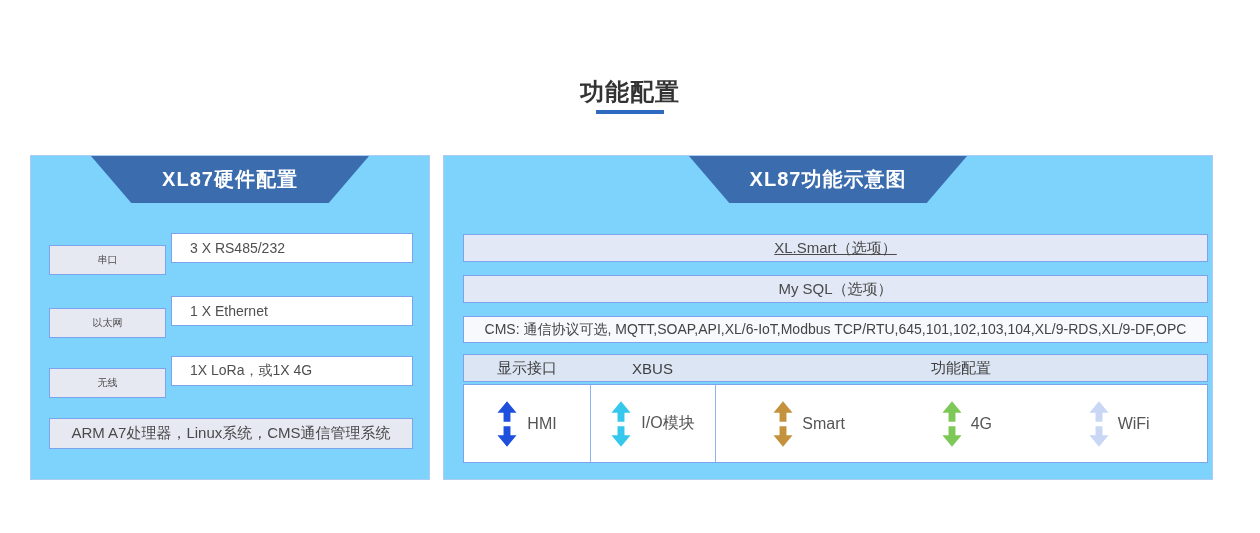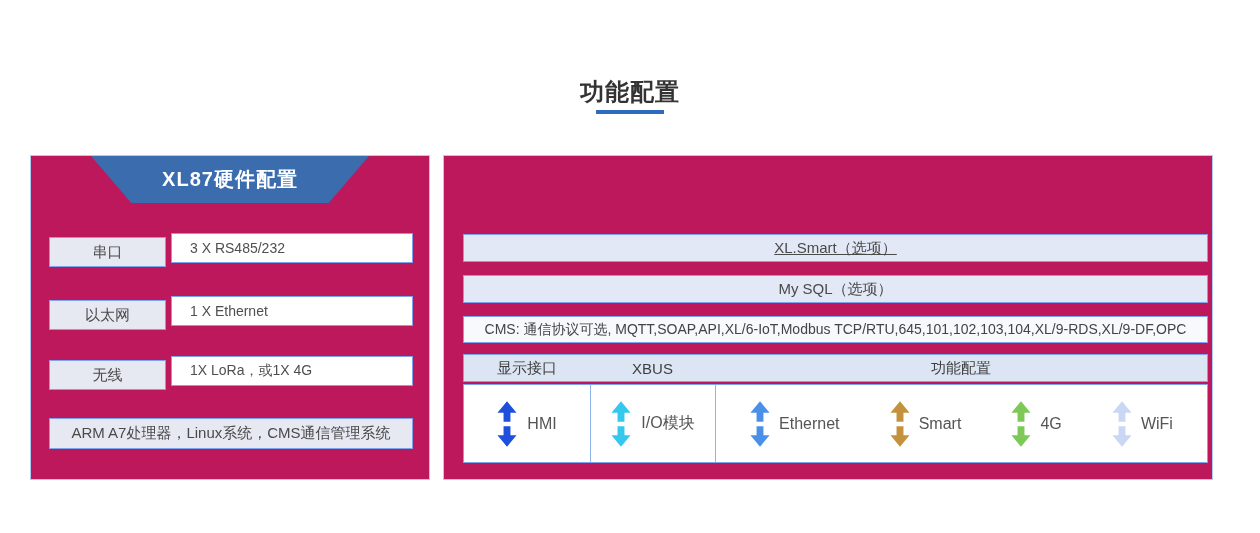--- a/index.html
+++ b/index.html
@@ -4,35 +4,35 @@
 <style>
   html,body{margin:0;padding:0;background:#ffffff;font-family:"Liberation Sans","DejaVu Sans",sans-serif;}
   .canvas{position:relative;width:1260px;height:533px;background:#ffffff;overflow:hidden;}
 
   
   .page-title{position:absolute;top:76px;left:0;width:100%;text-align:center;
     font-size:24px;font-weight:bold;color:#333333;letter-spacing:1px;}
   .title-underline{position:absolute;top:110px;left:596px;width:68px;height:4px;background:#2e6bc0;}
 
   
-  .panel{position:absolute;top:155px;background:#be185d;border:1.5px solid #aecbf2;box-sizing:border-box;padding-left:17px;}
+  .panel{position:absolute;top:155px;background:#7dd3fc;border:1.5px solid #aecbf2;box-sizing:border-box;padding-left:17px;}
   .panel-left{left:30px;width:400px;height:325px;}
   .panel-right{left:443px;width:770px;height:325px;}
 
   .trapezoid{position:absolute;top:0;left:50%;transform:translateX(-50%);
     width:278px;height:47px;background:#3a6cae;
     clip-path:polygon(0 0,100% 0,85.5% 100%,14.5% 100%);
     display:flex;align-items:center;justify-content:center;}
   .trapezoid-text{color:#ffffff;font-size:20px;font-weight:bold;letter-spacing:1px;}
 
   
   .hw-row{position:absolute;left:18px;width:364px;height:30px;}
-  .hw-label{position:absolute;left:0;top:4px;width:117px;height:30px;box-sizing:border-box;
+  .hw-label{position:absolute;left:0;top:12px;width:117px;height:30px;box-sizing:border-box;
     background:#e6e9f2;border:1.5px solid #7ca3eb;
-    display:flex;align-items:center;justify-content:center;font-size:15px;color:#4a4a4a;}
+    display:flex;align-items:center;justify-content:center;font-size:10px;color:#4a4a4a;}
   .hw-value{position:absolute;left:122px;top:0;width:242px;height:30px;box-sizing:border-box;
     background:#ffffff;border:1.5px solid #7ca3eb;
     display:flex;align-items:center;padding-left:18px;font-size:14px;color:#4f4f4f;}
   .hw-footer{position:absolute;left:18px;top:262px;width:364px;height:31px;box-sizing:border-box;
     background:#e6e9f2;border:1.5px solid #7ca3eb;
     display:flex;align-items:center;justify-content:center;font-size:15px;color:#4a4a4a;white-space:nowrap;}
 
   
   .fn-bar{position:absolute;left:19px;width:745px;height:28px;box-sizing:border-box;
     background:#e2e8f5;border:1.5px solid #7ca3eb;
@@ -84,20 +84,23 @@
 
     <div class="hw-row" style="top:200px">
       <div class="hw-label">无线</div>
       <div class="hw-value">1X LoRa，或1X 4G</div>
     </div>
 
     <div class="hw-footer">ARM A7处理器，Linux系统，CMS通信管理系统</div>
   </section>
 
   <section class="panel panel-right">
+    <div class="trapezoid">
+      <span class="trapezoid-text">XL87功能示意图</span>
+    </div>
 
     <div class="fn-bar bar-1">XL.Smart（选项）</div>
     <div class="fn-bar bar-2">My SQL（选项）</div>
     <div class="fn-bar cms-bar">CMS: 通信协议可选, MQTT,SOAP,API,XL/6-IoT,Modbus TCP/RTU,645,101,102,103,104,XL/9-RDS,XL/9-DF,OPC</div>
 
     <div class="io-header">
       <div class="io-h w1">显示接口</div>
       <div class="io-h w2">XBUS</div>
       <div class="io-h w3">功能配置</div>
     </div>
@@ -116,27 +119,20 @@
         <svg class="arrow" viewBox="0 0 22 50">
           <polygon points="11,0 21.5,12.5 14.8,12.5 14.8,22.5 7.2,22.5 7.2,12.5 0.5,12.5" fill="#35c8ec"></polygon>
           <polygon points="11,50 21.5,37.5 14.8,37.5 14.8,27.5 7.2,27.5 7.2,37.5 0.5,37.5" fill="#35c8ec"></polygon>
         </svg>
         <span class="io-label">I/O模块</span>
       </div>
 
       <div class="io-cell w3 comm">
 
 
-        <div class="io-item">
-          <svg class="arrow" viewBox="0 0 22 50">
-            <polygon points="11,0 21.5,12.5 14.8,12.5 14.8,22.5 7.2,22.5 7.2,12.5 0.5,12.5" fill="#4a90e8"></polygon>
-            <polygon points="11,50 21.5,37.5 14.8,37.5 14.8,27.5 7.2,27.5 7.2,37.5 0.5,37.5" fill="#4a90e8"></polygon>
-          </svg>
-          <span class="io-label">Ethernet</span>
-        </div>
 
         <div class="io-item">
           <svg class="arrow" viewBox="0 0 22 50">
             <polygon points="11,0 21.5,12.5 14.8,12.5 14.8,22.5 7.2,22.5 7.2,12.5 0.5,12.5" fill="#c4923c"></polygon>
             <polygon points="11,50 21.5,37.5 14.8,37.5 14.8,27.5 7.2,27.5 7.2,37.5 0.5,37.5" fill="#c4923c"></polygon>
           </svg>
           <span class="io-label">Smart</span>
         </div>
 
         <div class="io-item">

